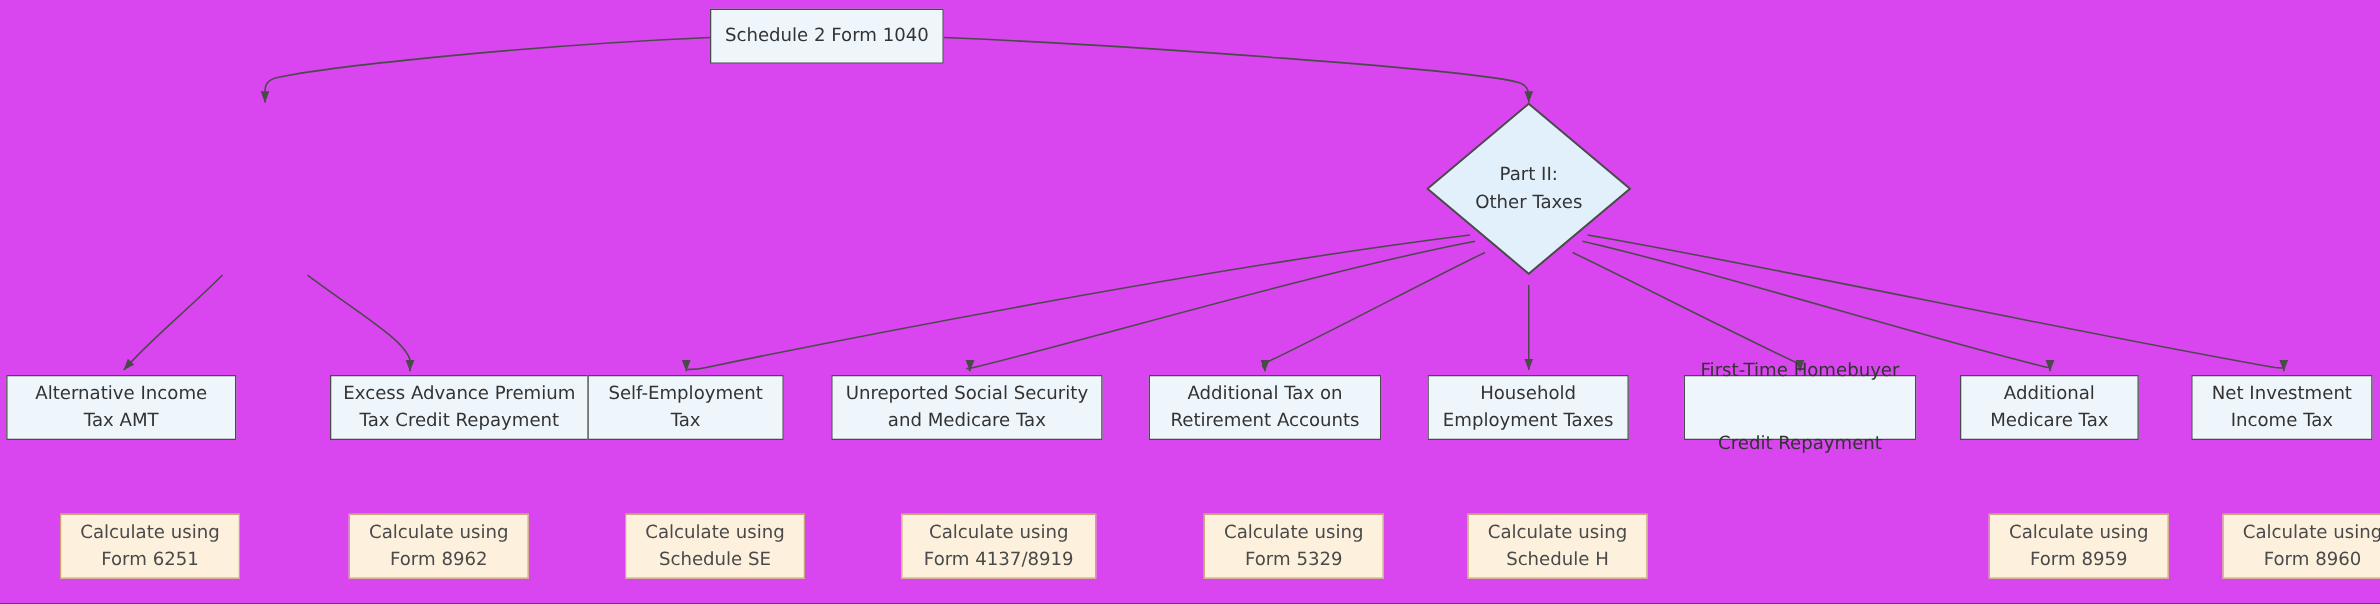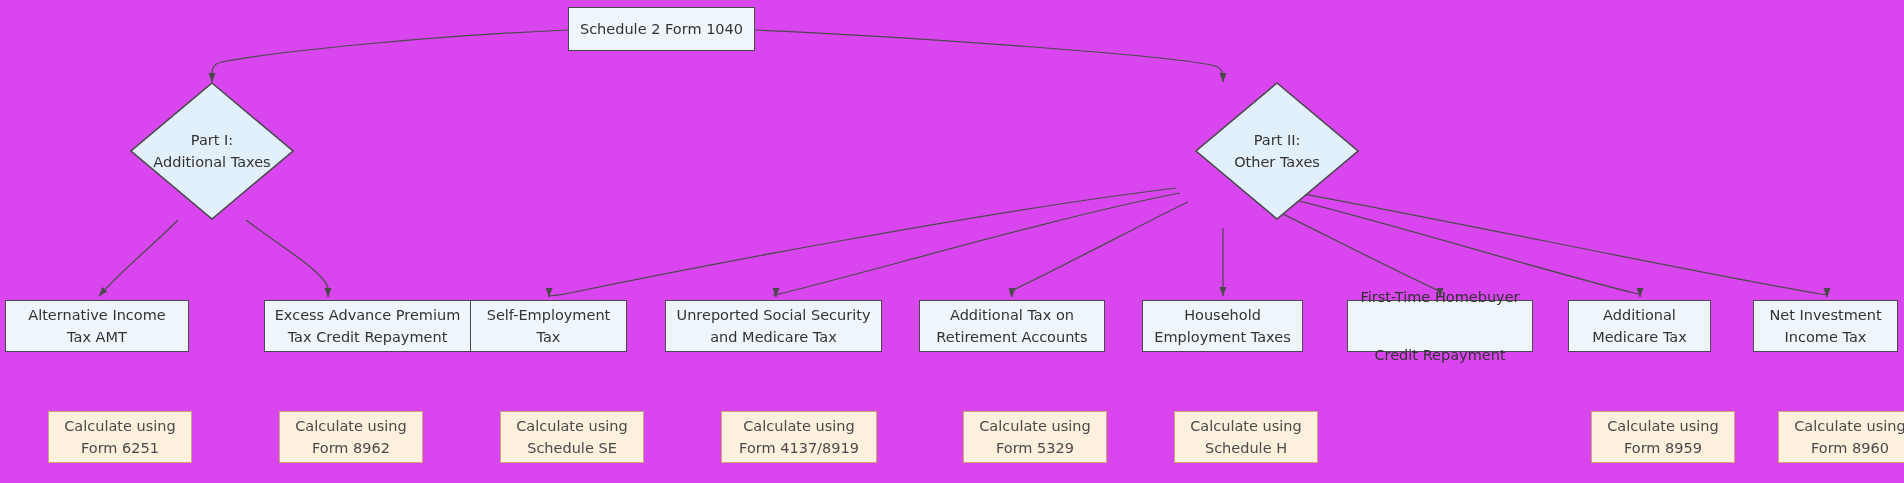--- a/index.html
+++ b/index.html
@@ -111,31 +111,22 @@
       <path d="M1222,306 L1222,341"></path>
       <path d="M1639,306 L1639,341"></path>
       <path d="M1826,306 L1826,341"></path>
     </g>
   </svg>
 
   <div class="node rect" style="left:568px; top:7px; width:187px; height:44px;">
     <span>Schedule 2 Form 1040</span>
   </div>
 
-  <div class="diamond-wrap" style="left:130px; top:82px; width:164px; height:138px;">
-    <svg class="diamond-shape" viewBox="0 0 164 138" preserveAspectRatio="none">
-      <polygon points="82,1 163,69 82,137 1,69" fill="#e2f0fb" stroke="#4a4a4a" stroke-width="1.6"></polygon>
-    </svg>
-    <div class="diamond-label">
-      <span class="line2">Part I:</span>
-      <span class="line2">Additional Taxes</span>
-    </div>
-  </div>
-
-  <div class="diamond-wrap" style="left:1195px; top:82px; width:164px; height:138px;">
+
+  <div class="diamond-wrap" style="left:1141px; top:82px; width:164px; height:138px;">
     <svg class="diamond-shape" viewBox="0 0 164 138" preserveAspectRatio="none">
       <polygon points="82,1 163,69 82,137 1,69" fill="#e2f0fb" stroke="#4a4a4a" stroke-width="1.6"></polygon>
     </svg>
     <div class="diamond-label">
       <span class="line2">Part II:</span>
       <span class="line2">Other Taxes</span>
     </div>
   </div>
 
   <div class="node rect" style="left:5px; top:300px; width:184px; height:52px;">

